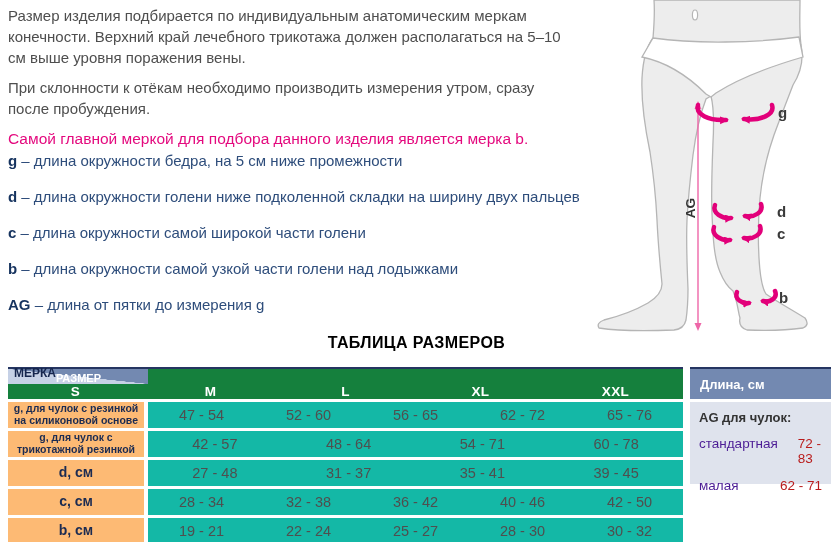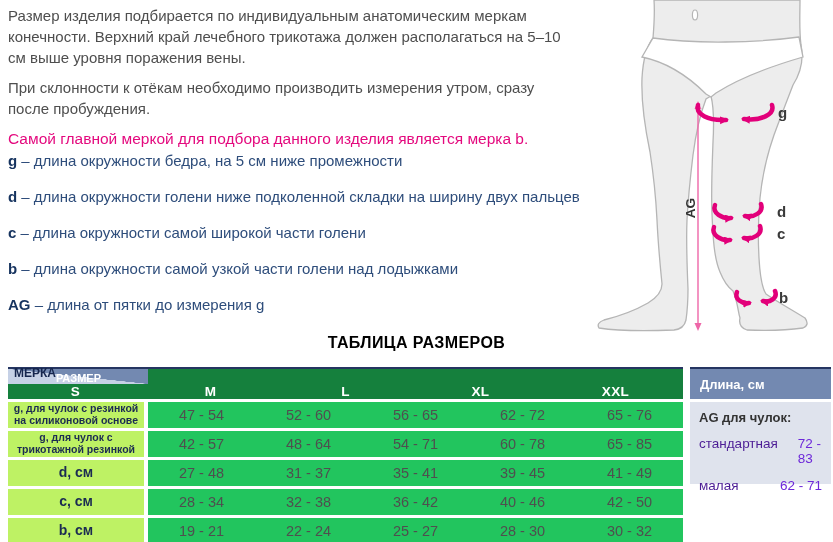--- a/index.html
+++ b/index.html
@@ -24,37 +24,37 @@
   .main-table{width:675px;}
   .header-row{display:flex;height:32px;background:#15803d;border-top:2px solid #253561;box-sizing:border-box;flex-direction:column;}
   .corner{position:relative;width:140px;height:100%;
           background:linear-gradient(to bottom left,#7389b1 49.4%,#c6d1e6 50.2%);}
   .corner .razmer{position:absolute;top:3px;left:48px;font-size:11px;font-weight:bold;color:#fff;}
   .corner .merka{position:absolute;bottom:4px;left:6px;font-size:12px;font-weight:bold;color:#15254d;}
   .size-cols{flex:1;display:flex;}
   .size-col{flex:1;display:flex;align-items:center;justify-content:center;
             color:#fff;font-weight:bold;font-size:13.5px;letter-spacing:.4px;}
   .t-row{display:flex;height:26px;margin-top:3px;}
-  .row-label{width:136px;background:#bef264;color:#1b2b52;font-weight:bold;font-size:14px;
+  .row-label{width:136px;background:#fdba74;color:#1b2b52;font-weight:bold;font-size:14px;
              display:flex;align-items:center;justify-content:center;text-align:center;line-height:1.1;}
   .t-row.small .row-label{font-size:10.5px;}
   .hgap{width:4px;background:#fff;}
-  .row-values{flex:1;display:flex;background:#22c55e;}
+  .row-values{flex:1;display:flex;background:#14b8a6;}
   .cell{flex:1;display:flex;align-items:center;justify-content:center;
         font-size:14.5px;color:#4f4f4f;}
   
   .panel-gap{width:7px;}
   .len-panel{width:141px;}
   .len-header{height:32px;background:#7389b1;border-top:2px solid #253561;box-sizing:border-box;
               color:#fff;font-weight:bold;font-size:13px;display:flex;align-items:center;padding-left:10px;text-align:center;}
   .len-body{margin-top:3px;height:82px;background:#dfe3ed;box-sizing:border-box;padding:8px 9px 0 9px;}
   .len-subtitle{font-size:13px;font-weight:600;color:#333;margin-bottom:11px;}
   .len-row{display:flex;justify-content:space-between;font-size:13.5px;margin-bottom:12px;}
   .len-row .lab{color:#4c1d95;}
-  .len-row .val{color:#6d28d9;margin-left:20px;}
+  .len-row .val{color:#b91c1c;margin-left:20px;}
 </style>
 </head>
 <body>
 
 <div class="page">
 
   <section class="intro">
     <div class="para">
       <div class="line">Размер изделия подбирается по индивидуальным анатомическим меркам</div>
       <div class="line">конечности. Верхний край лечебного трикотажа должен располагаться на 5–10</div>
@@ -153,33 +153,31 @@
       </div>
 
       <div class="t-row small">
         <div class="row-label">g, для чулок с трикотажной резинкой</div>
         <div class="hgap"></div>
         <div class="row-values">
           <div class="cell">42 - 57</div>
           <div class="cell">48 - 64</div>
           <div class="cell">54 - 71</div>
           <div class="cell">60 - 78</div>
-          <div class="cell">65 - 85</div>
         </div>
       </div>
 
       <div class="t-row">
         <div class="row-label">d, см</div>
         <div class="hgap"></div>
         <div class="row-values">
           <div class="cell">27 - 48</div>
           <div class="cell">31 - 37</div>
           <div class="cell">35 - 41</div>
           <div class="cell">39 - 45</div>
-          <div class="cell">41 - 49</div>
         </div>
       </div>
 
       <div class="t-row">
         <div class="row-label">c, см</div>
         <div class="hgap"></div>
         <div class="row-values">
           <div class="cell">28 - 34</div>
           <div class="cell">32 - 38</div>
           <div class="cell">36 - 42</div>

